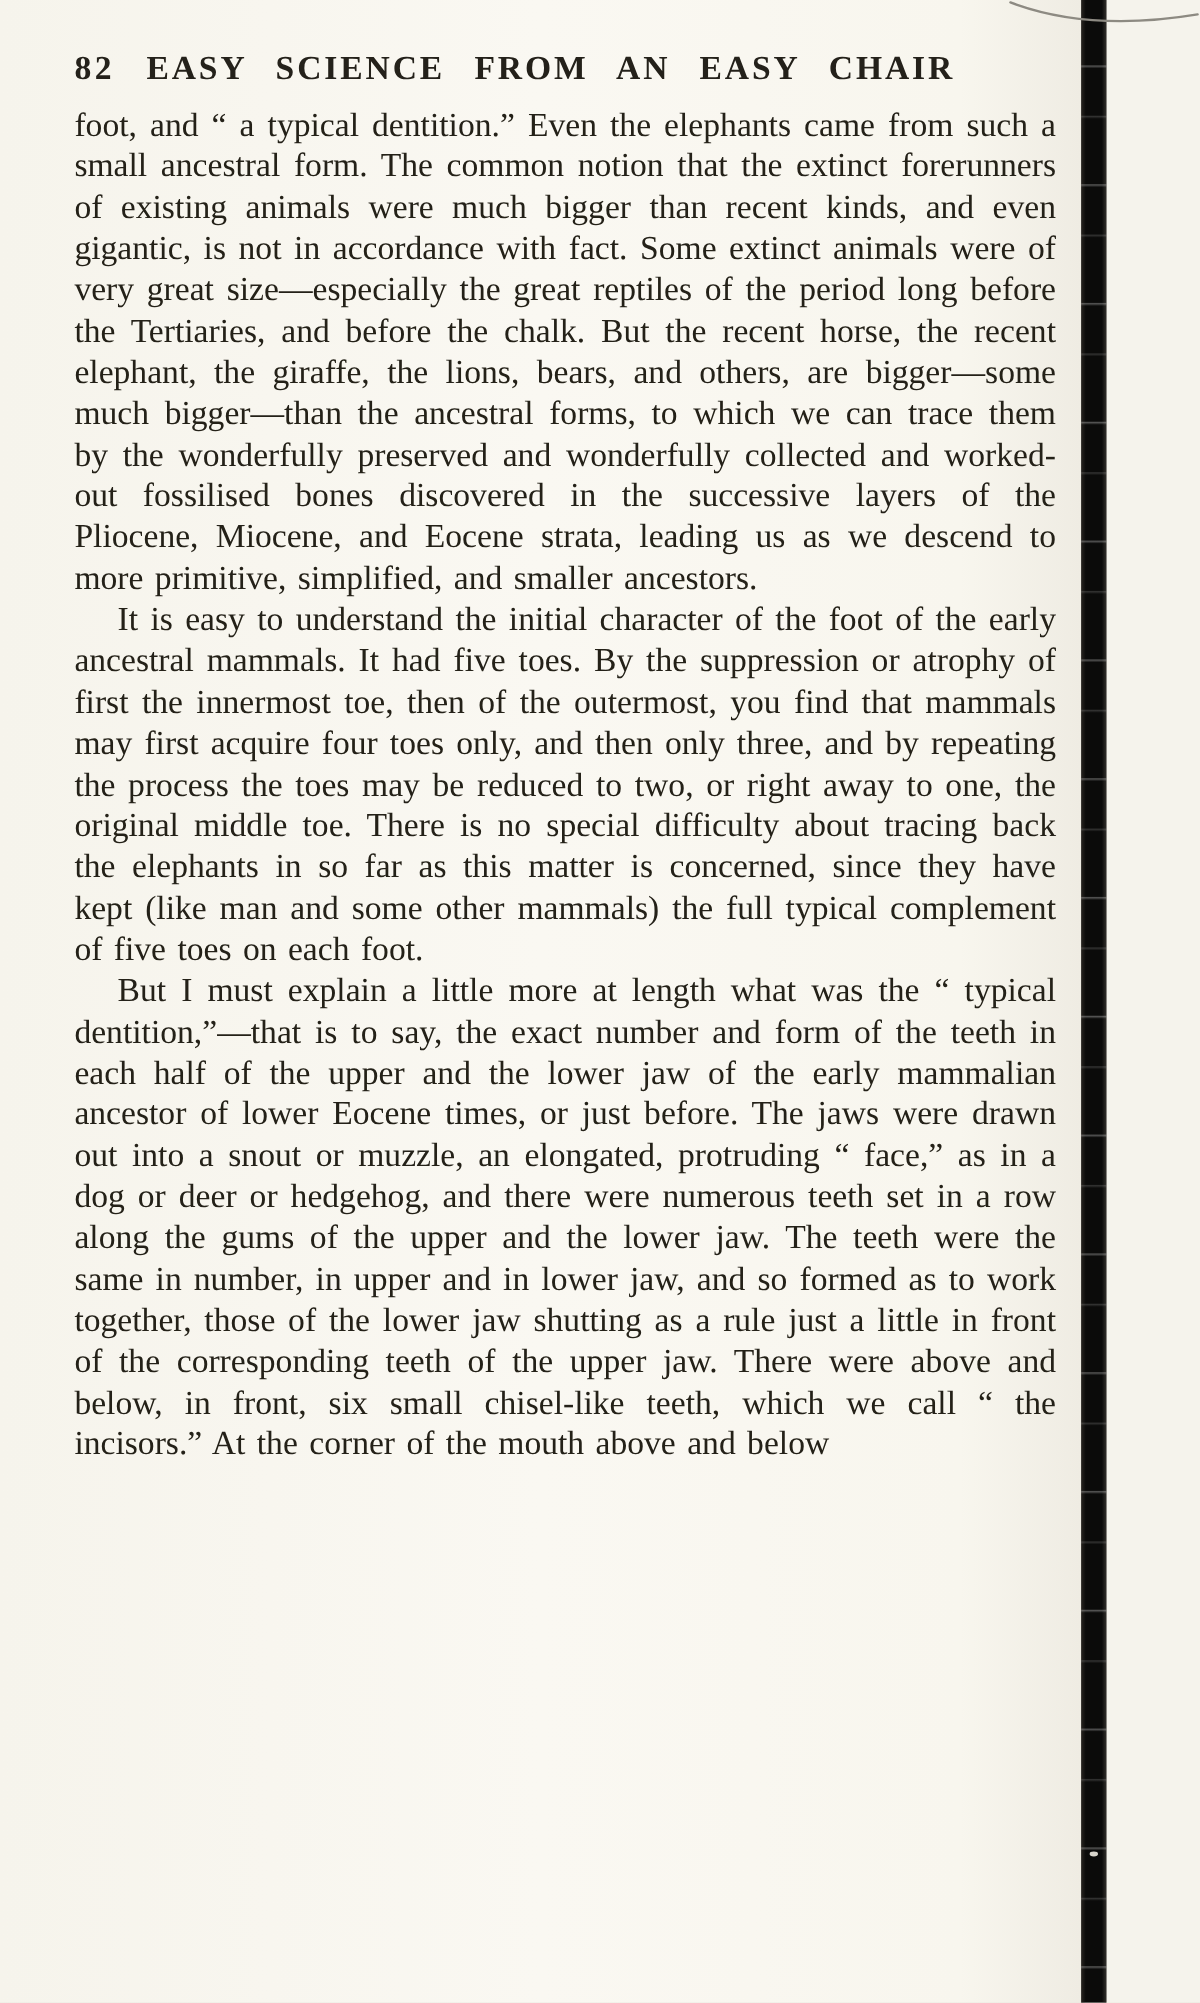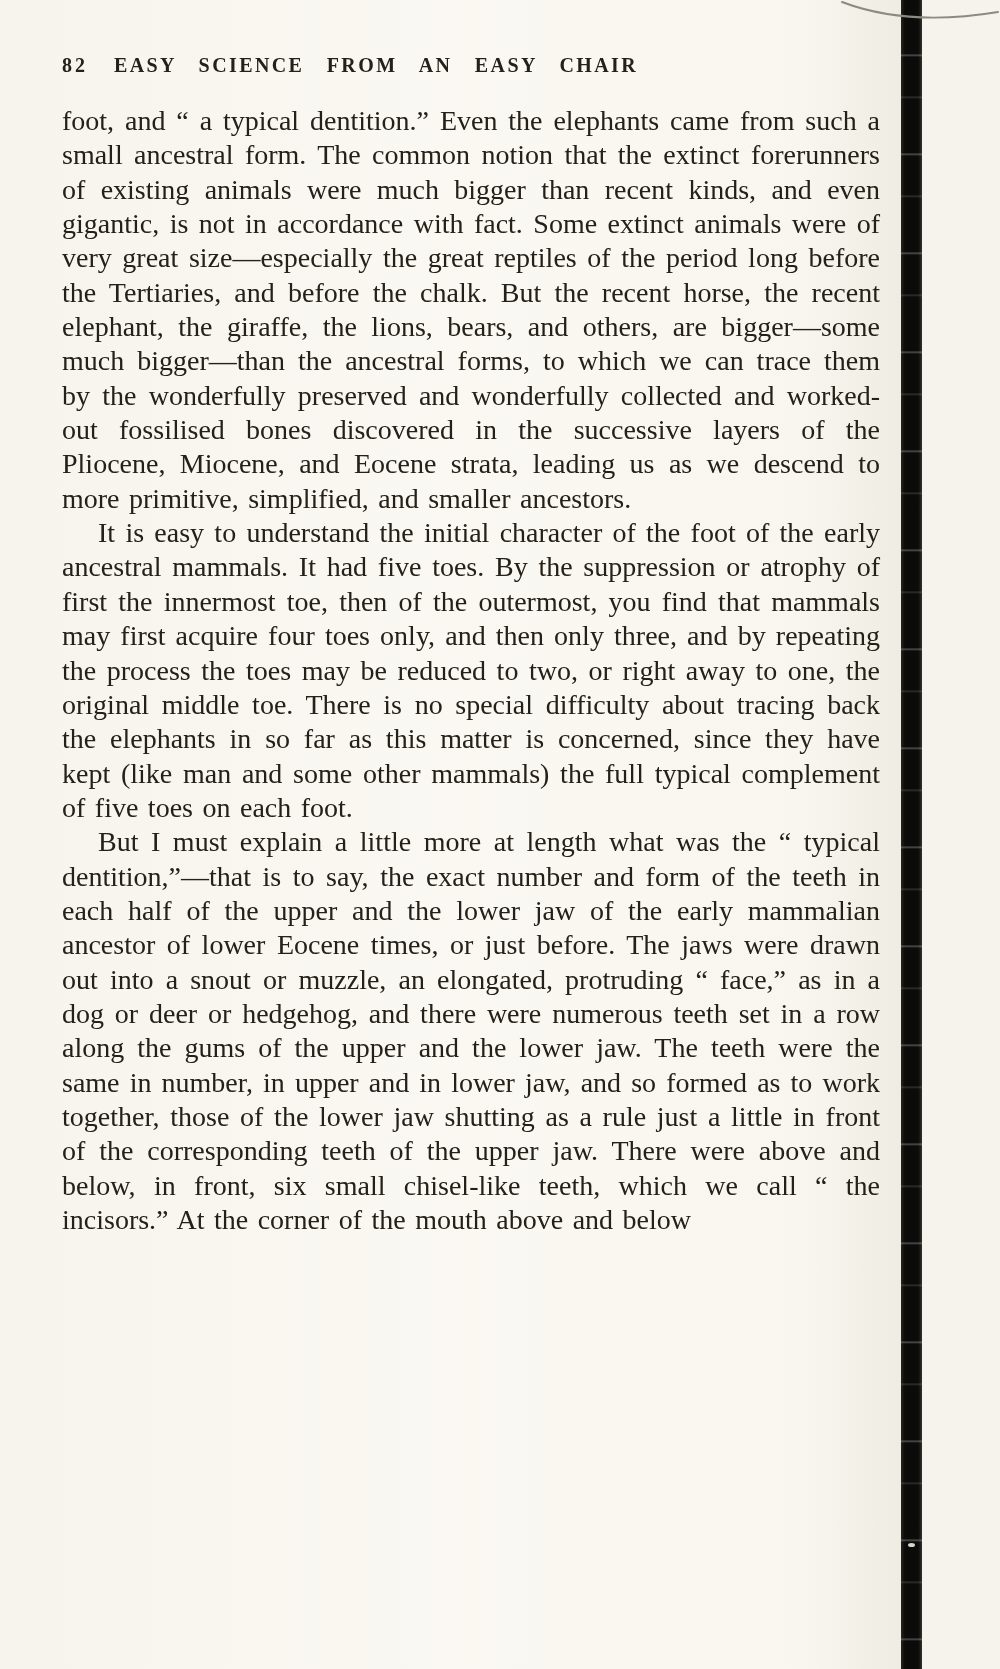--- a/index.html
+++ b/index.html
@@ -60,36 +60,35 @@
     border-radius: 50%;
   }
   .running-header {
     position: absolute;
     top: 42px;
     left: 62px;
     width: 795px;
     display: flex;
     align-items: baseline;
     font-weight: bold;
-    font-size: 20px;
+    font-size: 28px;
     color: #24211a;
     white-space: nowrap;
-    margin-top: 12px;
   }
   .page-number {
     letter-spacing: 3px;
     margin-right: 26px;
   }
   .running-title {
     letter-spacing: 2.4px;
     word-spacing: 15px;
   }
   .body-text {
     position: absolute;
-    top: 104px;
+    top: 88px;
     left: 62px;
     width: 818px;
     font-size: 28px;
     line-height: 34.35px;
     text-align: justify;
     color: #242118;
     word-spacing: 2.5px;
   }
   .body-text p {
     margin: 0;

